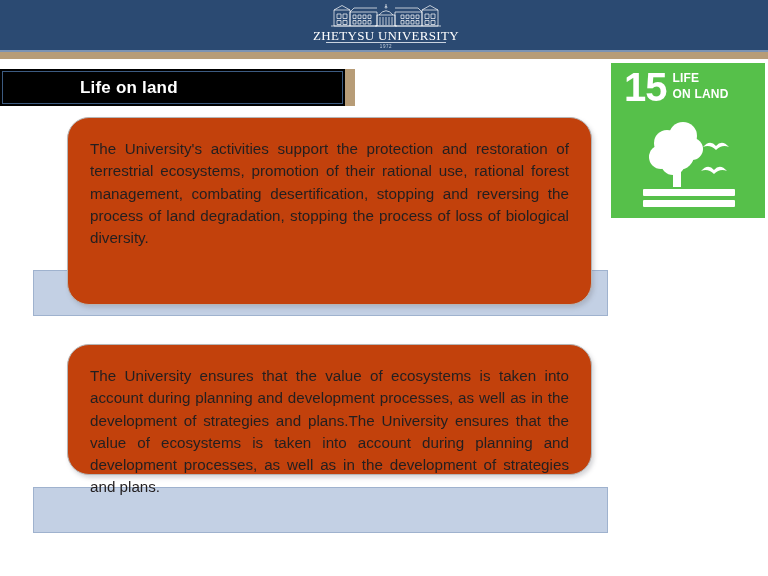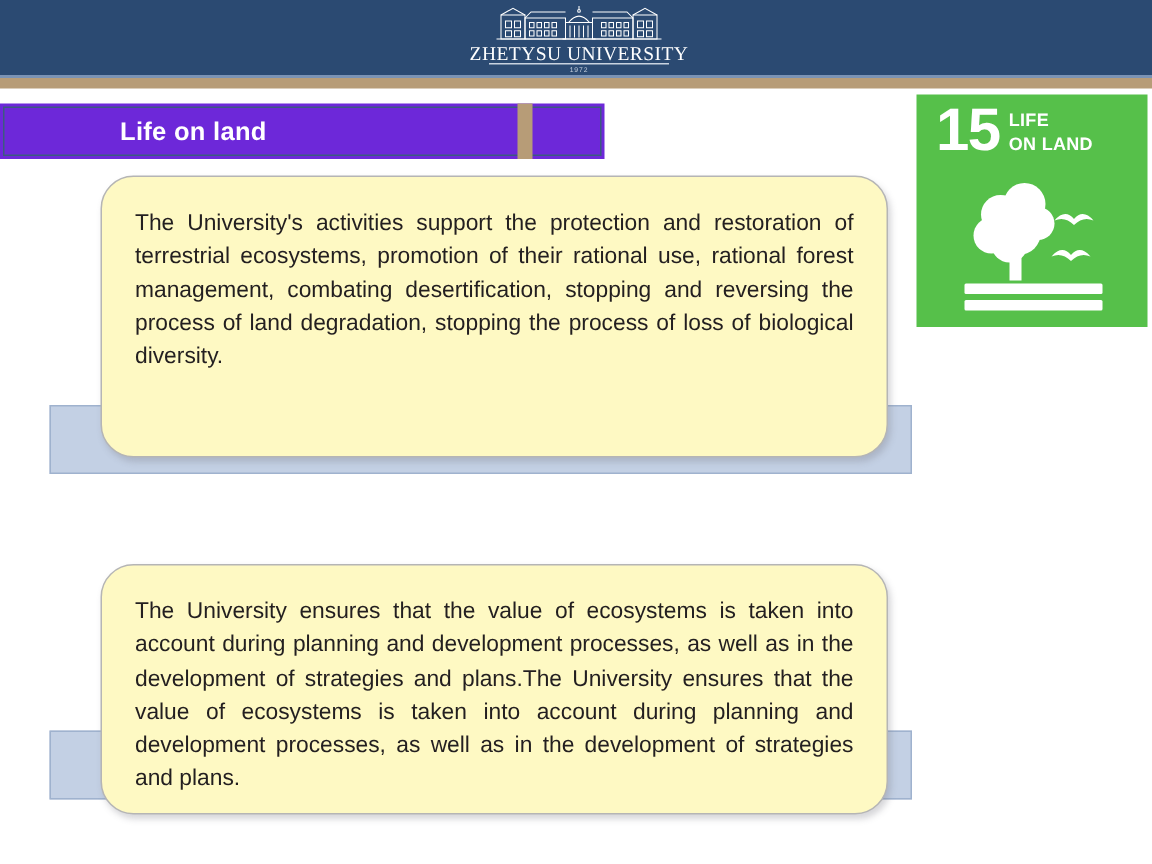--- a/index.html
+++ b/index.html
@@ -86,23 +86,23 @@
     letter-spacing: 0.6px;
     line-height: 6px;
     margin-top: 1px;
   }
 
   
   .title-banner {
     position: absolute;
     left: 0;
     top: 69px;
-    width: 403px;
+    width: 345px;
     height: 37px;
-    background: #6d28d9;
+    background: #000000;
     display: flex;
     align-items: center;
   }
   .title-banner-inner-line {
     position: absolute;
     left: 2px; top: 2px;
     right: 2px; bottom: 2px;
     border: 1px solid #3c5a80;
     pointer-events: none;
   }
@@ -131,21 +131,21 @@
     width: 154px;
     height: 155px;
     background: #56c04a;
     overflow: hidden;
   }
   .sdg-top {
     position: absolute;
     left: 13px;
     top: 6px;
     display: flex;
-    align-items: center;
+    align-items: flex-start;
   }
   .sdg-number {
     color: #ffffff;
     font-size: 40px;
     font-weight: bold;
     line-height: 36px;
     letter-spacing: -1px;
     font-family: "Liberation Sans", sans-serif;
   }
   .sdg-words {
@@ -184,39 +184,38 @@
   #backer-2 {
     left: 33px;
     top: 487px;
     width: 575px;
     height: 46px;
   }
 
   
   .card {
     position: absolute;
-    background: #fef9c3;
+    background: #c2410c;
     border: 1px solid #b5b5b5;
     border-radius: 22px;
     box-sizing: border-box;
     box-shadow: 2px 3px 4px rgba(120,120,130,0.30);
     padding: 20px 22px 18px 22px;
   }
   #card-1 {
     left: 67px;
     top: 117px;
     width: 525px;
     height: 188px;
   }
   #card-2 {
     left: 67px;
     top: 344px;
     width: 525px;
-    height: 167px;
-    margin-top: 32px;
+    height: 131px;
   }
   .card p {
     margin: 0;
     color: #231f20;
     font-size: 15.2px;
     line-height: 22.3px;
     text-align: justify;
     text-justify: inter-word;
     font-family: "Liberation Sans", sans-serif;
   }

